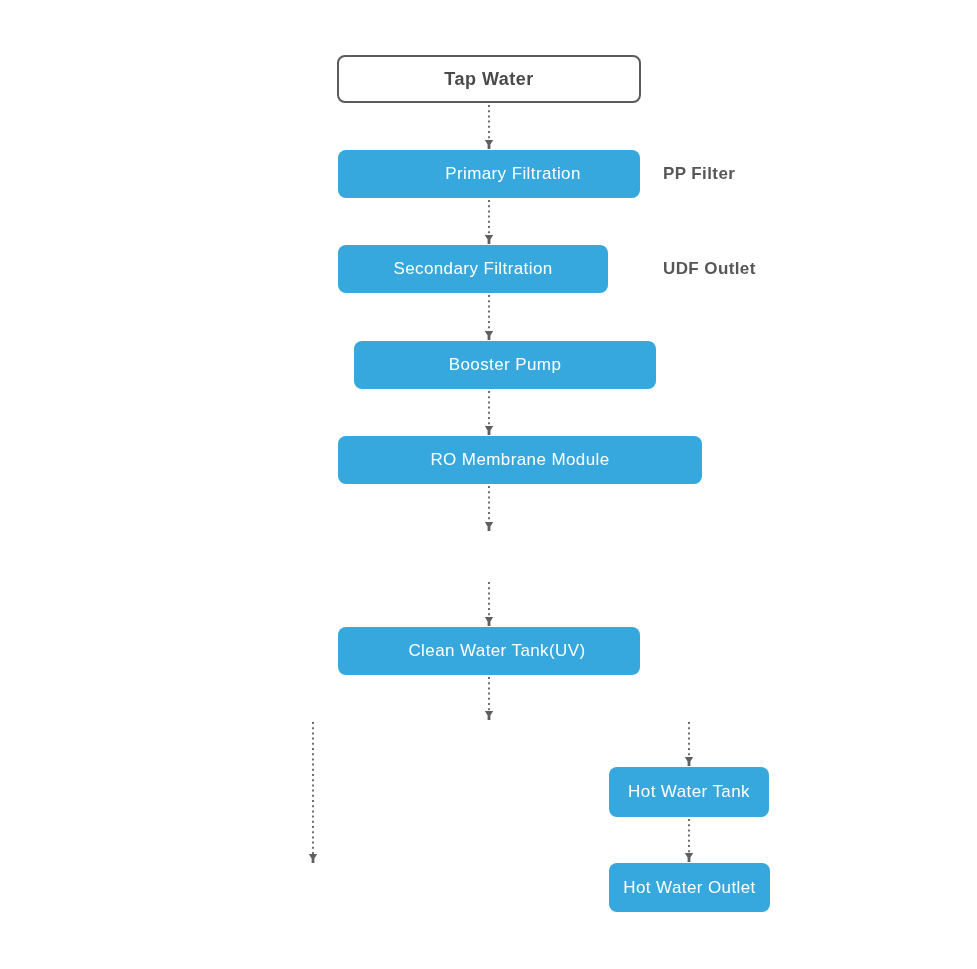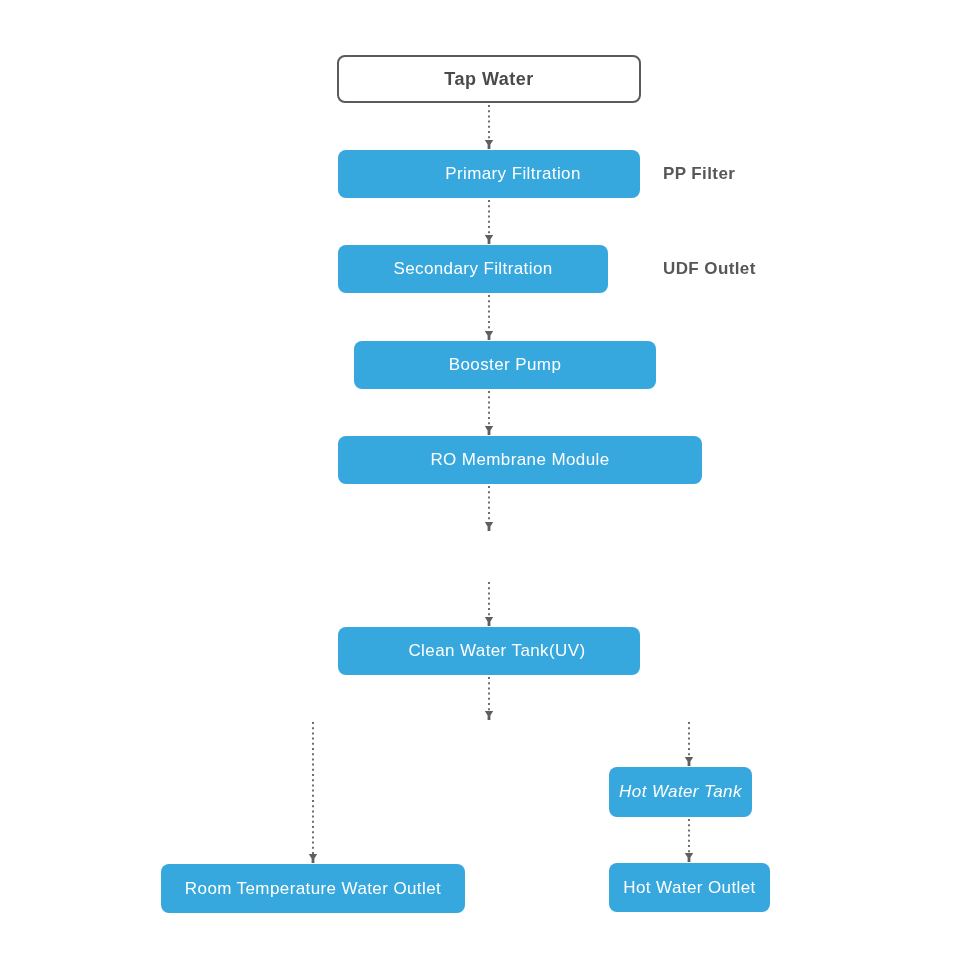--- a/index.html
+++ b/index.html
@@ -114,22 +114,19 @@
     <div class="annotation" style="left: 663px; top: 245px; height: 48px;">UDF Outlet</div>
     <div class="node process" style="left: 334px; top: 341px; width: 302px; height: 48px; margin-left: 20px;">
       <span class="node-label">Booster Pump</span>
     </div>
     <div class="node process" style="left: 338px; top: 436px; width: 364px; height: 48px;">
       <span class="node-label">RO Membrane Module</span>
     </div>
     <div class="node process" style="left: 338px; top: 627px; width: 302px; height: 48px; padding-left: 16px;">
       <span class="node-label">Clean Water Tank(UV)</span>
     </div>
-    <div class="node process" style="left: 161px; top: 864px; width: 304px; height: 49px;">
-      <span class="node-label">Room Temperature Water Outlet</span>
-    </div>
-    <div class="node process" style="left: 609px; top: 767px; width: 143px; height: 50px; font-style: italic;">
+    <div class="node process" style="left: 609px; top: 767px; width: 160px; height: 50px;">
       <span class="node-label">Hot Water Tank</span>
     </div>
     <div class="node process" style="left: 609px; top: 863px; width: 161px; height: 49px;">
       <span class="node-label">Hot Water Outlet</span>
     </div>
   </div>
 
 </body></html>

